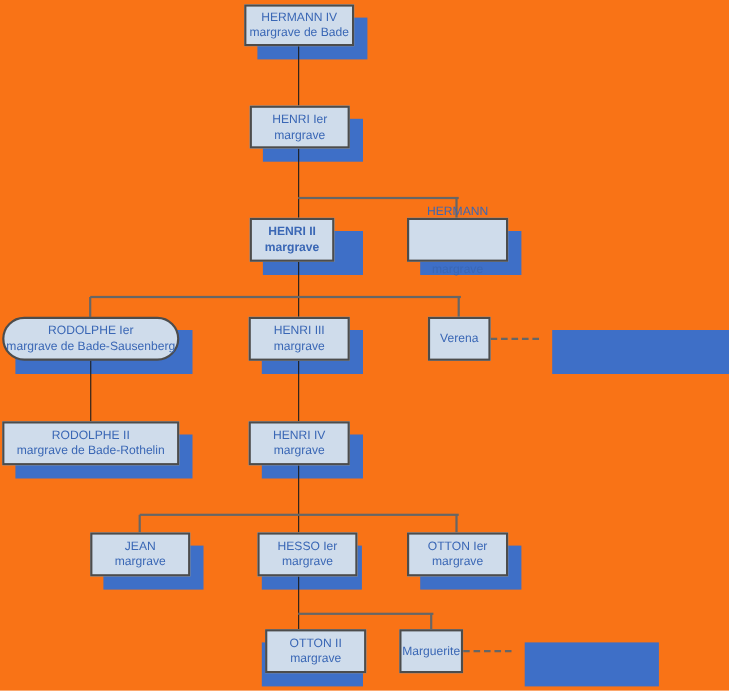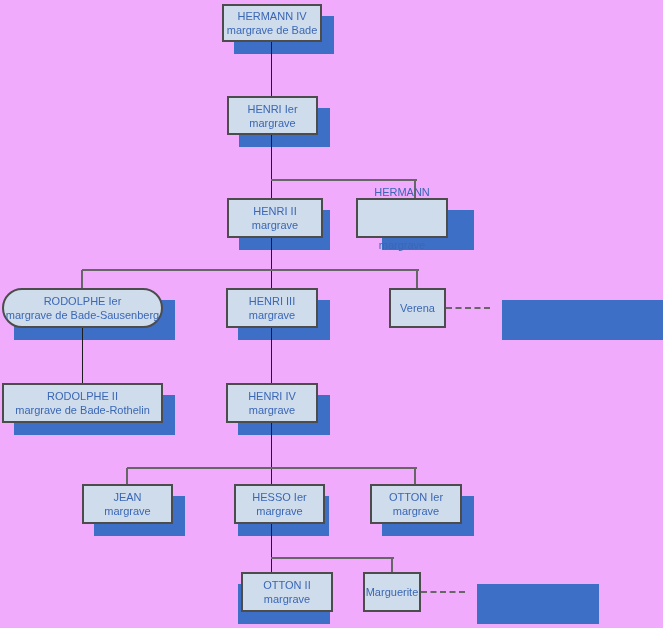--- a/index.html
+++ b/index.html
@@ -1,19 +1,19 @@
 <!DOCTYPE html>
 <html><head>
 <meta charset="utf-8">
 <style>
   html,body { margin:0; padding:0; background:#ffffff; }
   .canvas {
     position:relative;
     width:663px; height:628px;
-    background:#f0abfc;
+    background:#f97316;
     font-family:"Liberation Sans", sans-serif;
     overflow:hidden;
     --fill:#cfdceb; --border:#4c4c4c; --shadow:#3e6fc7; --text:#3a67b5; --line:#666666; --thin:#1c1c1c;
   }
   .node {
     position:absolute;
     box-sizing:border-box;
     background:var(--fill);
     border:2px solid var(--border);
     color:var(--text);
@@ -71,25 +71,25 @@
     <div class="dash" style="left: 446px; top: 307px; width: 44px;"></div>
     <div class="dash" style="left: 421px; top: 591px; width: 44px;"></div>
     <div class="node" style="left: 222px; top: 4px; width: 100px; height: 38px;">
       <span>HERMANN IV</span>
       <span>margrave de Bade</span>
     </div>
     <div class="node" style="left: 227px; top: 96px; width: 91px; height: 39px;">
       <span>HENRI Ier</span>
       <span>margrave</span>
     </div>
-    <div class="node" style="left: 227px; top: 198px; width: 96px; height: 40px;">
+    <div class="node" style="left: 227px; top: 198px; width: 77px; height: 40px; font-weight: bold;">
       <span>HENRI II</span>
       <span>margrave</span>
     </div>
-    <div class="node" style="left: 356px; top: 198px; width: 92px; height: 40px; gap: 39px;">
+    <div class="node" style="left: 370px; top: 198px; width: 92px; height: 40px; gap: 39px;">
       <span>HERMANN</span>
       <span>margrave</span>
     </div>
     <div class="node" style="left: 2px; top: 288px; width: 161px; height: 40px; border-radius: 20px;">
       <span>RODOLPHE Ier</span>
       <span>margrave de Bade-Sausenberg</span>
     </div>
     <div class="node" style="left: 226px; top: 288px; width: 92px; height: 40px;">
       <span>HENRI III</span>
       <span>margrave</span>

